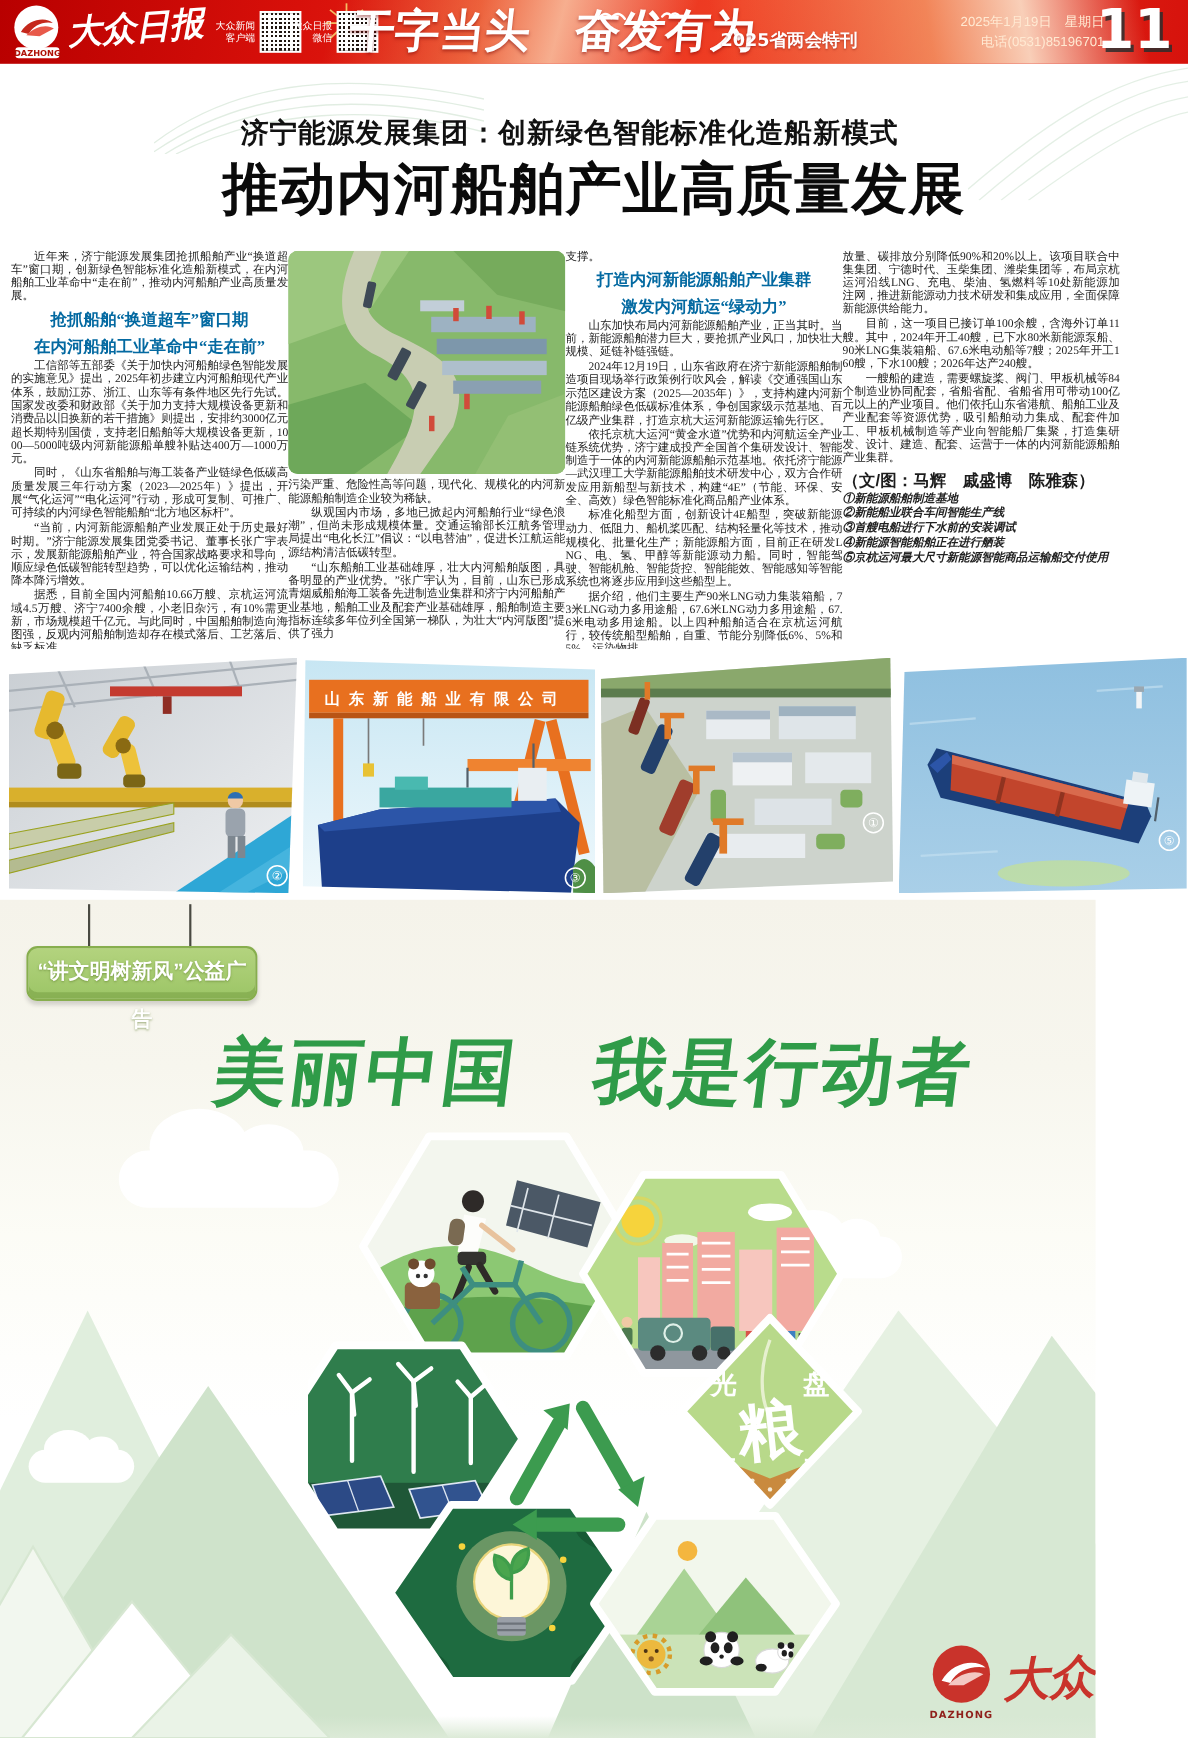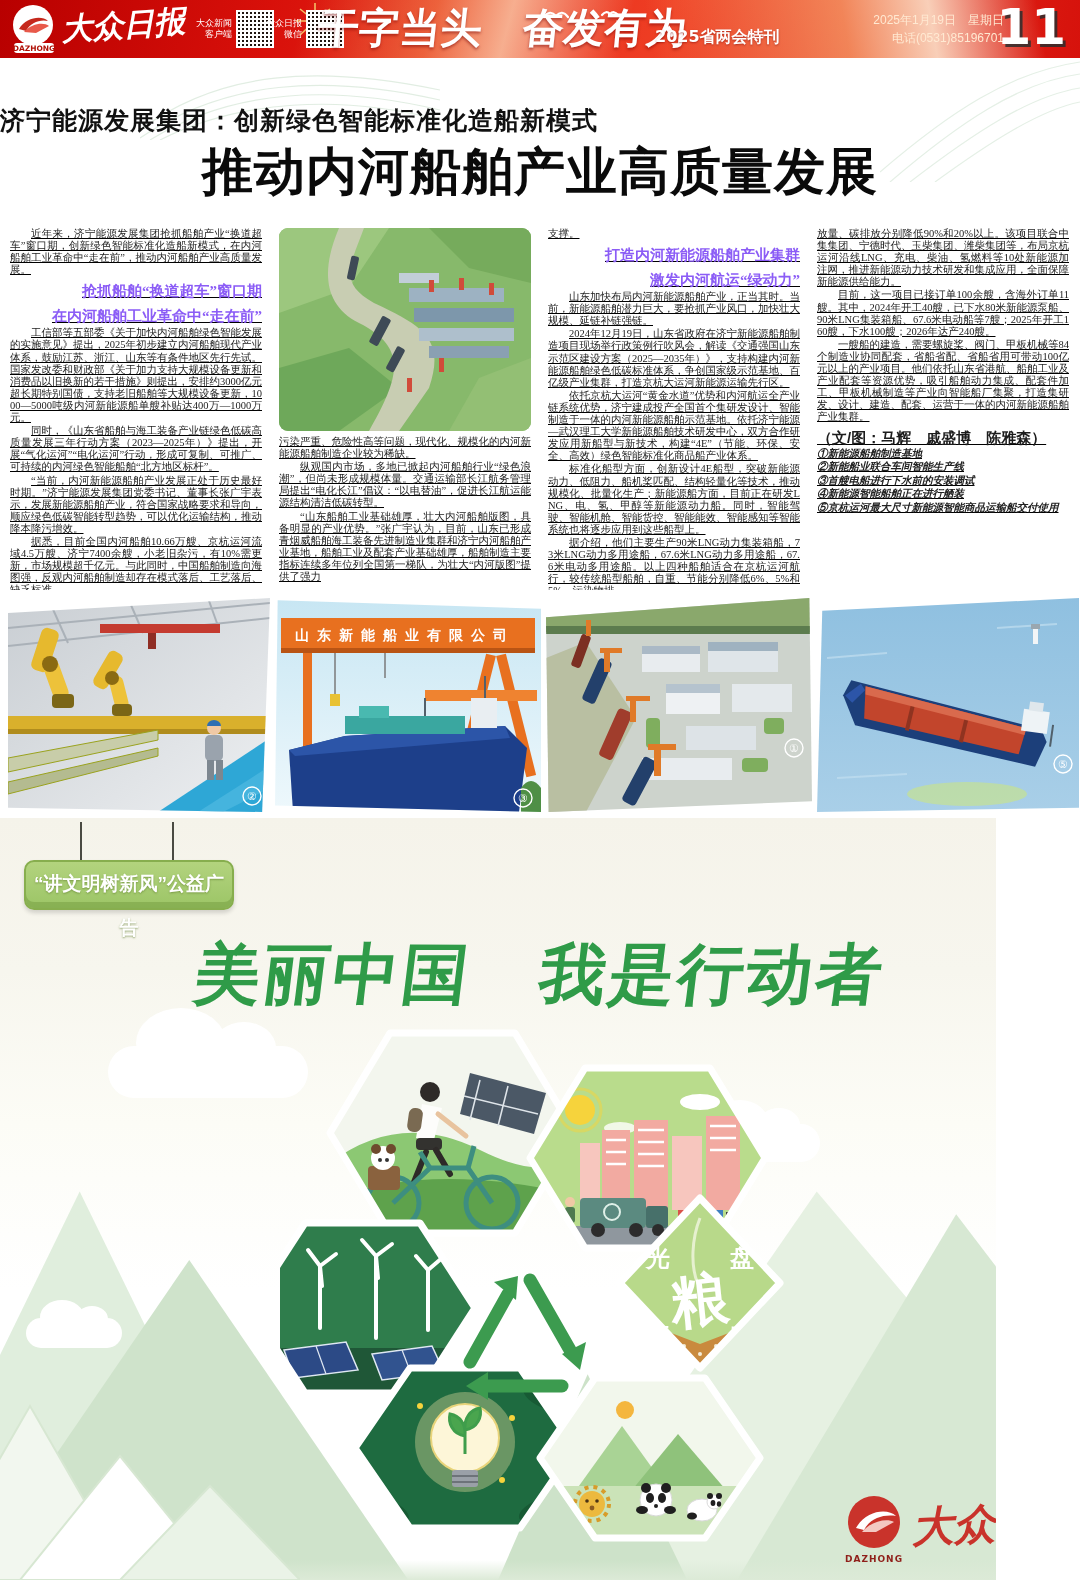--- a/index.html
+++ b/index.html
@@ -31,34 +31,34 @@
   .banner-date{position:absolute;right:76px;top:11px;z-index:3;color:#ffe9d2;
     font-family:"Liberation Sans",sans-serif;font-size:12px;text-align:right;line-height:18px;}
   .page-num{position:absolute;right:14px;top:-2px;z-index:3;color:#fff;
     font-family:"DejaVu Sans",sans-serif;font-weight:900;font-size:50px;
     text-shadow:3px 3px 0 rgba(45,45,45,.85);}
 
   
   .deco{position:absolute;z-index:0;opacity:.55;}
 
   
-  .kicker{position:absolute;left:0;top:104px;width:1036px;
+  .kicker{position:absolute;left:0;top:104px;width:1036px;text-align:center;
     font-weight:bold;font-size:25px;color:#111;letter-spacing:1px;}
   .main-title{position:absolute;left:0;top:138px;width:1080px;text-align:center;
     font-family:"DejaVu Sans","Liberation Sans",sans-serif;font-weight:900;font-size:51px;
     color:#0a0a0a;letter-spacing:1px;}
 
   
-  .cols{position:absolute;left:10px;top:228px;width:1060px;height:362px;display:flex;gap:17px;z-index:2;text-decoration:underline;}
+  .cols{position:absolute;left:10px;top:228px;width:1060px;height:362px;display:flex;z-index:2;}
   .col{width:252px;height:362px;overflow:hidden;font-size:10.5px;line-height:12.1px;color:#1c1c1c;
     text-align:justify;word-break:break-all;}
   .col p{margin:0 0 1px 0;text-indent:2em;}
   .col p.noindent{text-indent:0;}
-  .subhead{font-weight:bold;font-size:15px;line-height:21px;text-align:right;text-indent:0;
-    margin:5px 0 4px 0;color:#8b5cf6;}
+  .subhead{font-weight:bold;font-size:15px;line-height:21px;text-align:center;text-indent:0;
+    margin:5px 0 4px 0;color:#0369a1;}
   .subhead.tight{margin:0;}
   .article-photo{width:252px;height:203px;border-radius:9px;overflow:hidden;margin-bottom:5px;}
   .credit{font-weight:bold;font-size:15px;margin:8px 0 3px 0;font-family:"Liberation Sans",sans-serif;}
   .caps div{font-style:italic;font-size:10.5px;line-height:13.5px;font-weight:bold;color:#222;}
 
   
   .photo-row{position:absolute;left:8px;top:598px;width:1064px;height:214px;display:flex;gap:5px;z-index:2;}
   .ph{flex:1;height:214px;}
   .ph svg{display:block;}
   .clip1{clip-path:polygon(0 7%,100% 0,97% 100%,0 98%);}

